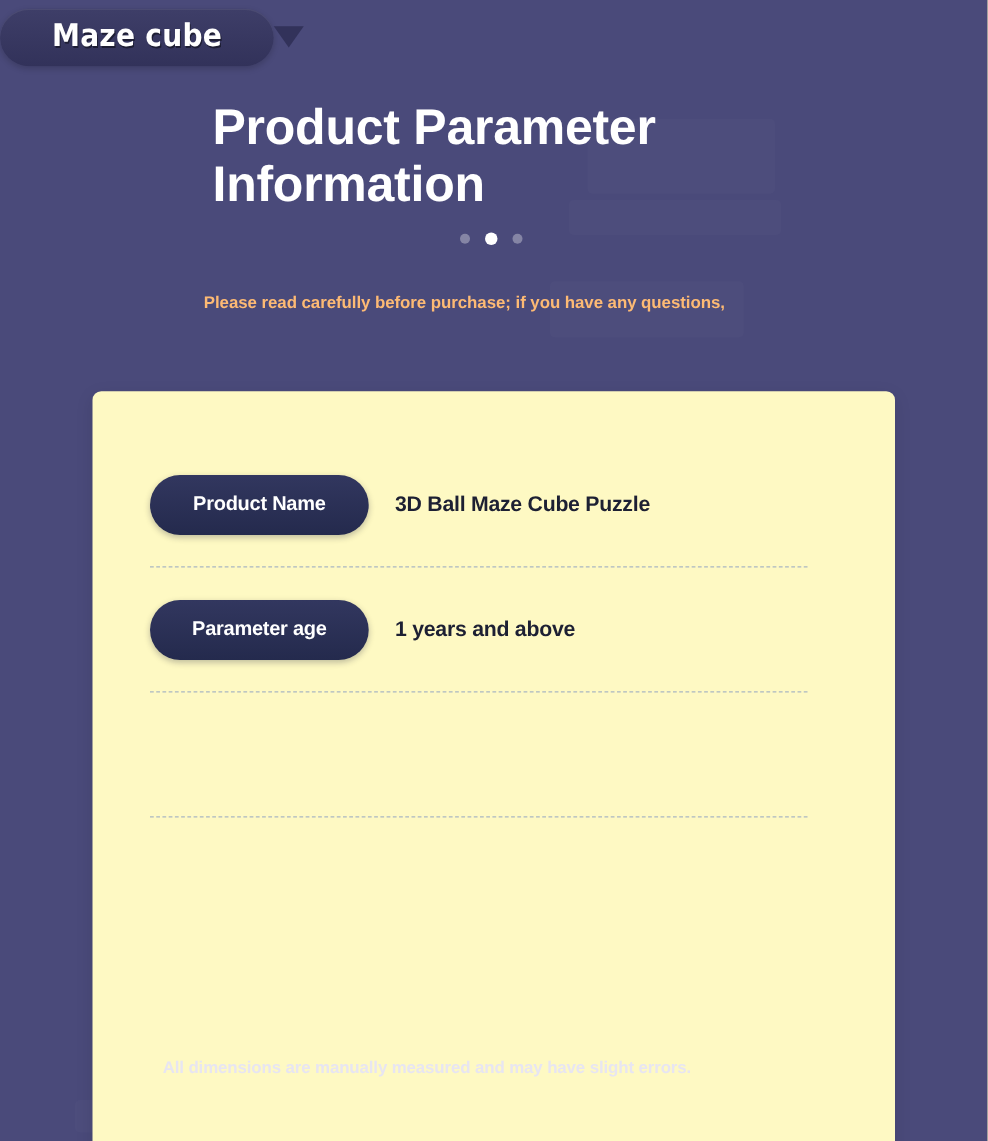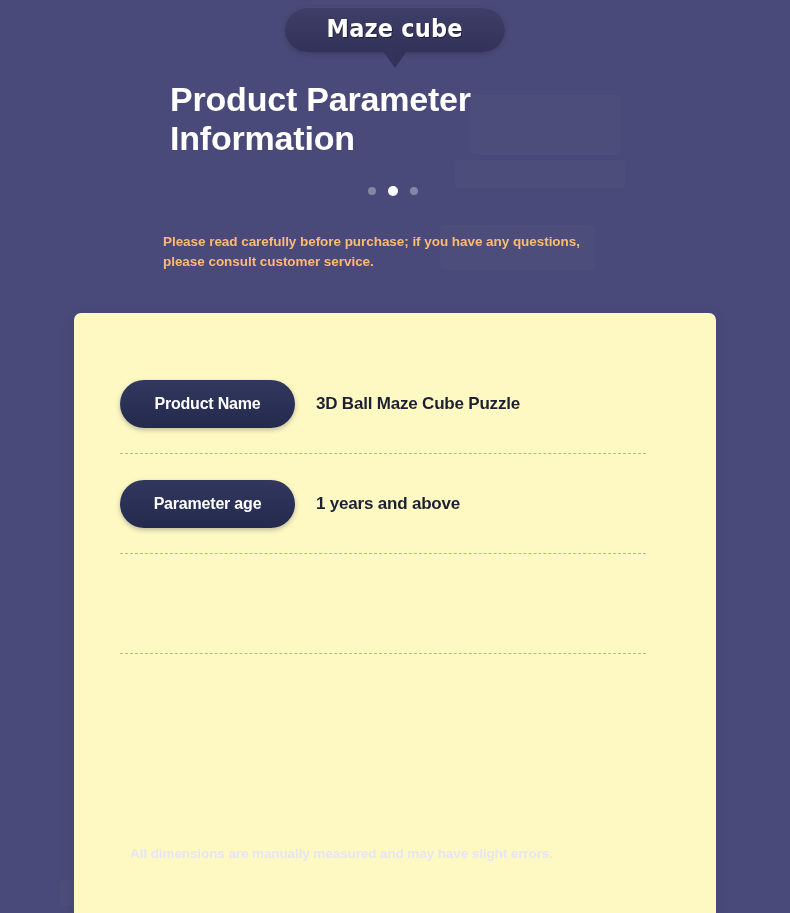--- a/index.html
+++ b/index.html
@@ -33,21 +33,21 @@
   .wm-4 { left: 230px; top: 865px; width: 330px; height: 40px; }
   .wm-5 { left: 60px;  top: 880px; width: 140px; height: 26px; }
 
   
   .badge-wrap {
     position: absolute;
     left: 0;
     top: 7px;
     width: 790px;
     display: flex;
-    flex-direction: column;
+    flex-direction: row;
     align-items: center;
   }
   .badge {
     background: #383860;
     background: linear-gradient(180deg, #3e3e68 0%, #32325a 100%);
     border-radius: 26px;
     padding: 9px 34px 11px 34px;
     box-shadow: 0 2px 5px rgba(0,0,0,0.18), inset 0 1px 0 rgba(255,255,255,0.07);
   }
   .badge-text {
@@ -70,21 +70,21 @@
     margin-top: -1px;
   }
 
   
   .heading {
     position: absolute;
     left: 170px;
     top: 80px;
     width: 520px;
     color: #ffffff;
-    font-size: 34px;
+    font-size: 40px;
     font-weight: bold;
     line-height: 1.14;
     letter-spacing: -0.2px;
   }
 
   
   .dots {
     position: absolute;
     left: 368px;
     top: 186px;
@@ -223,21 +223,20 @@
 </div>
 
 <div class="dots">
   <div class="dot"></div>
   <div class="dot active"></div>
   <div class="dot"></div>
 </div>
 
 <div class="subtitle">
   <div>Please read carefully before purchase; if you have any questions,</div>
-  <div>please consult customer service.</div>
 </div>
 
 <div class="card">
   <div class="rows">
 
     <div class="row">
       <div class="row-inner">
         <div class="pill">
           <span class="pill-label">Product Name</span>
         </div>

